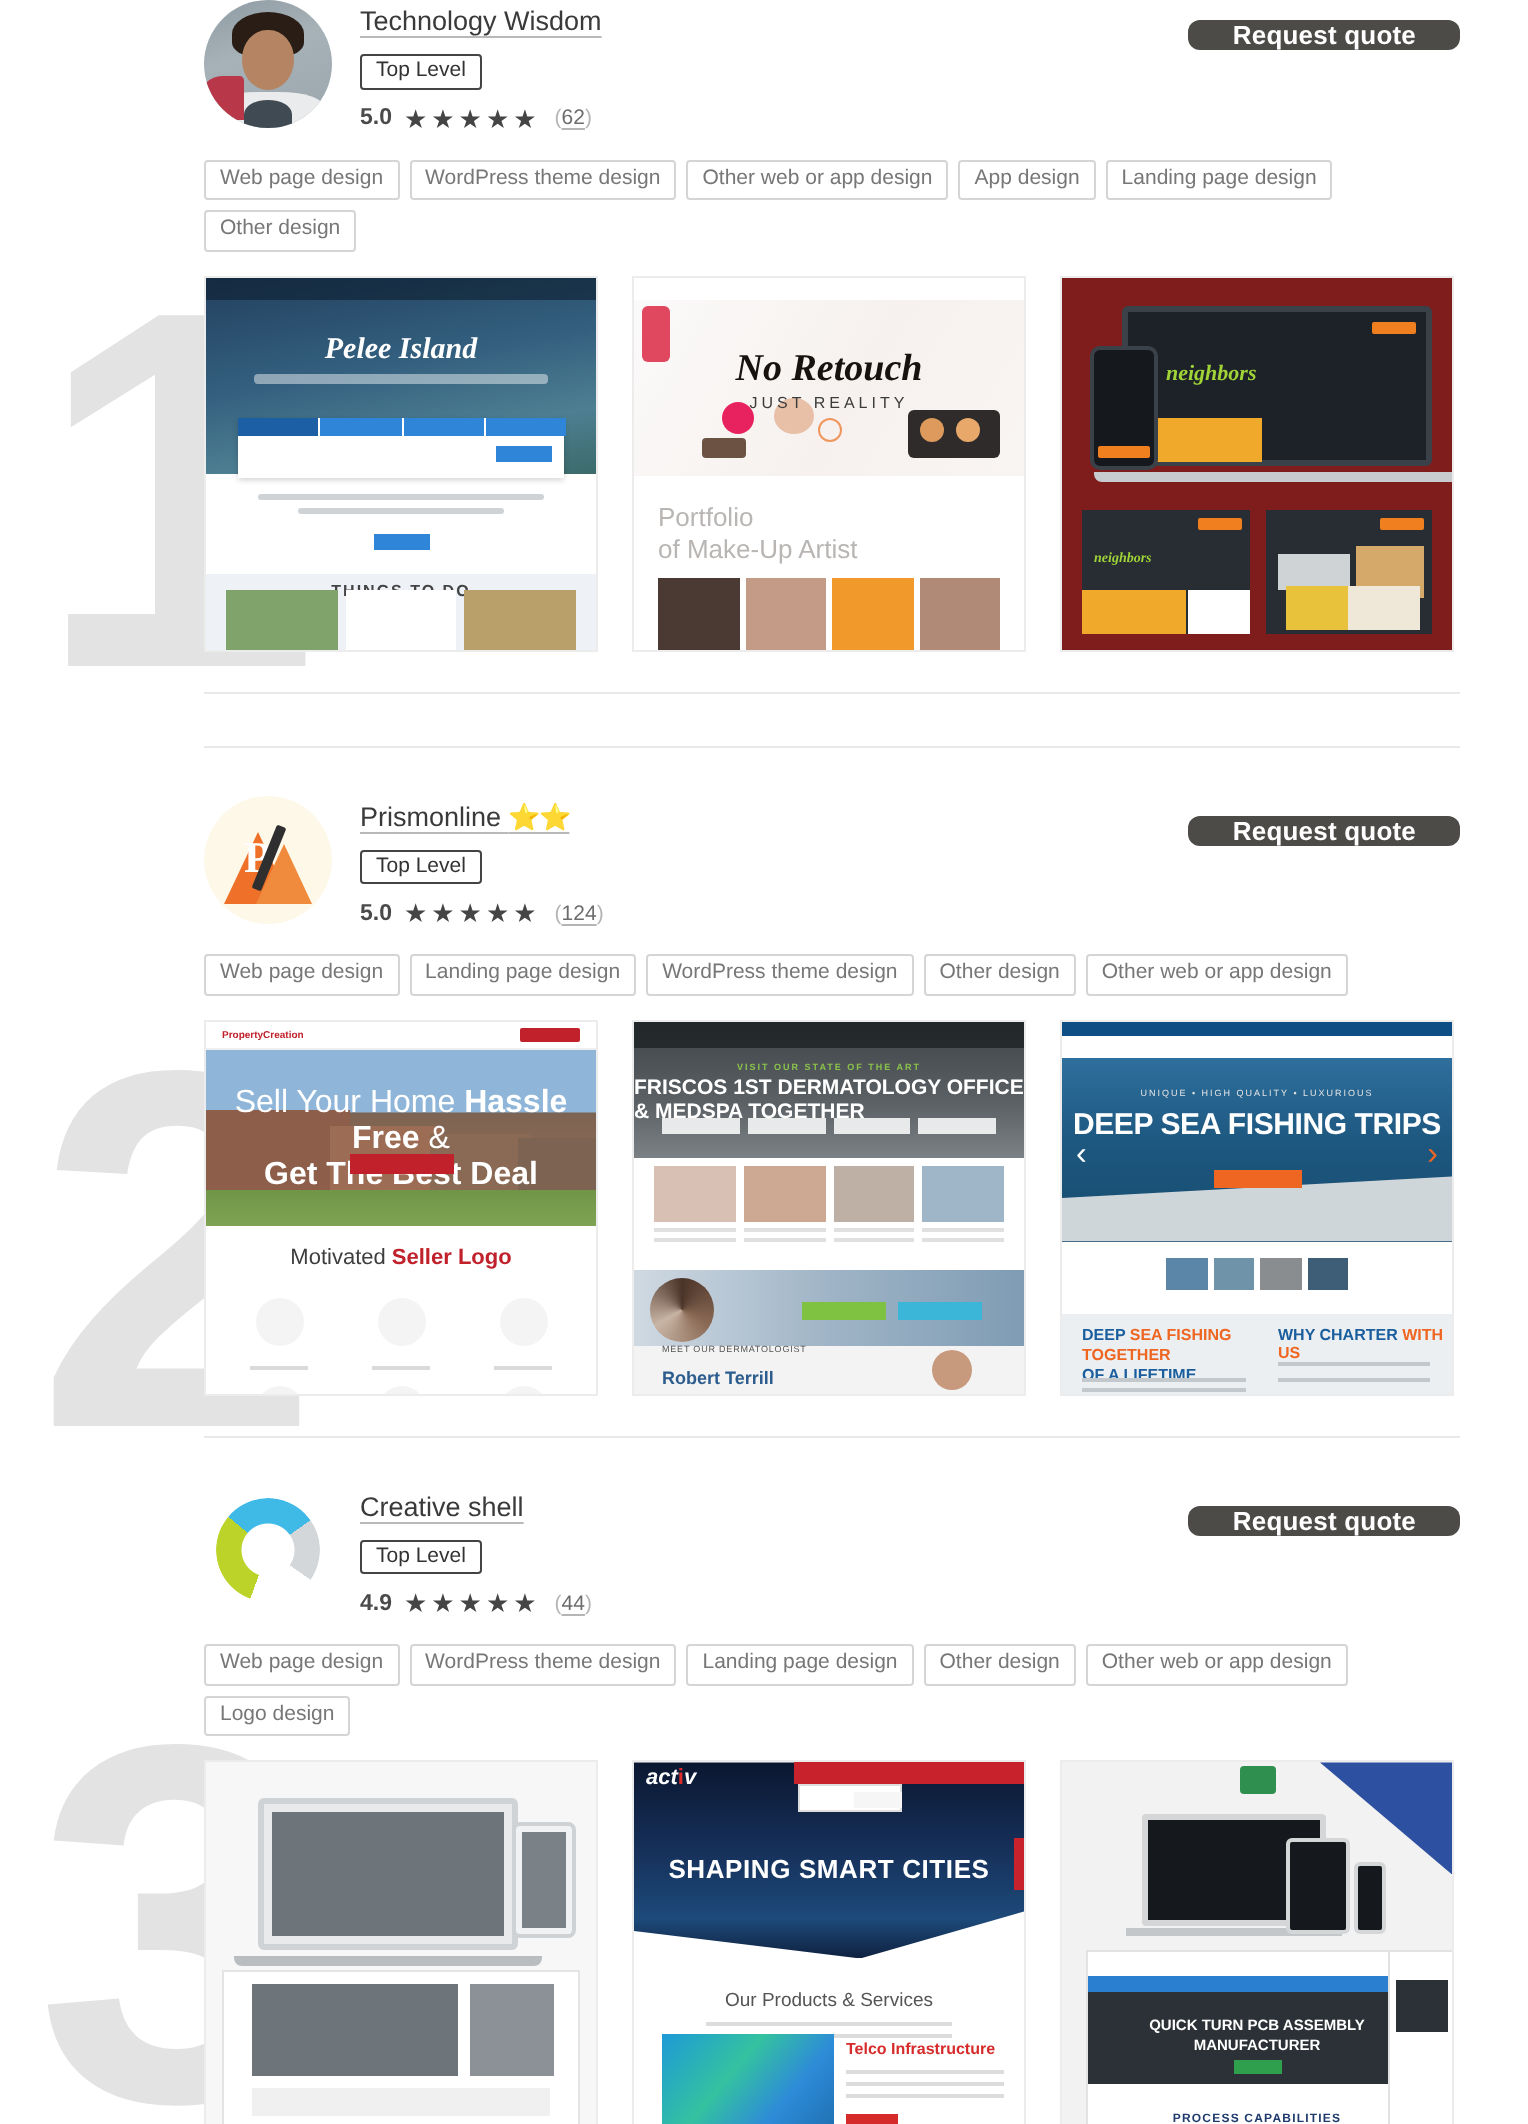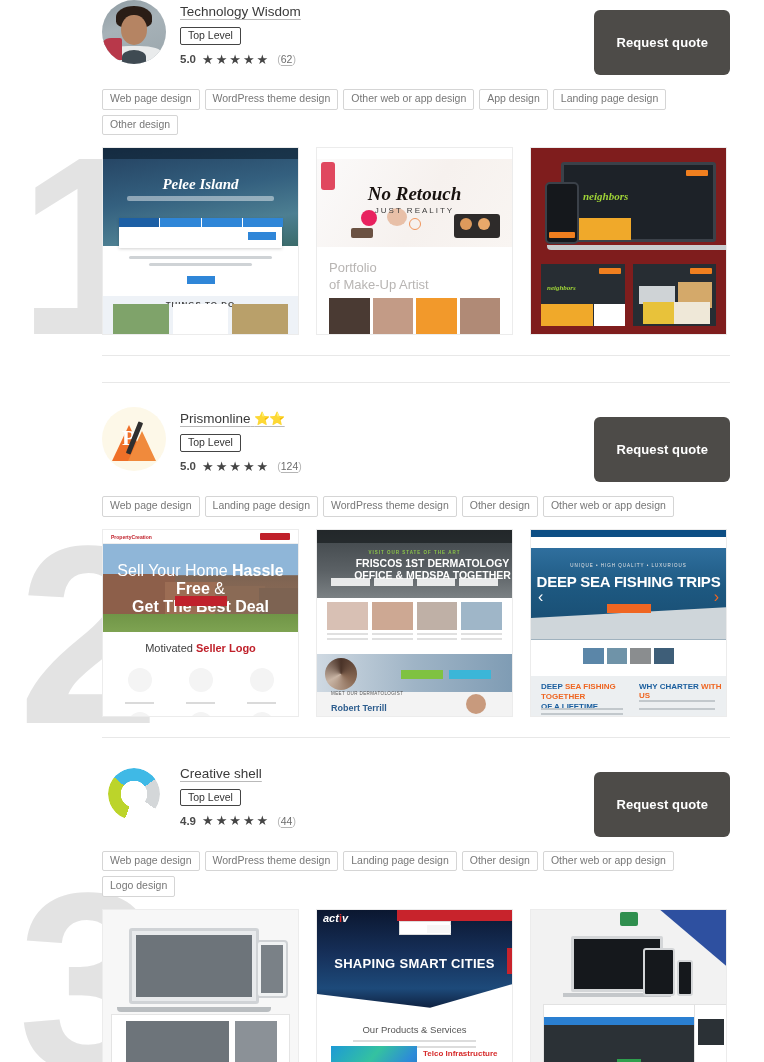--- a/index.html
+++ b/index.html
@@ -72,21 +72,21 @@
   .rating-row { display:flex; align-items:center; margin-top: 8px; }
   .rating-score { font-size: 11.5px; color:#4a4a4a; font-weight:700; }
   .stars { margin-left: 6px; color:#454545; font-size: 13px; letter-spacing: 2px; line-height:1; }
   .review-count { margin-left: 7px; font-size: 10.5px; color:#6d6d6d; }
   .review-count .paren { color:#b5b5b5; }
   .review-count .num { text-decoration: underline; text-decoration-color:#b5b5b5; text-underline-offset:2px; }
 
   .request-quote {
     flex: 0 0 auto; align-self: flex-start; margin-top: 10px;
     background: #4d4b48; color:#fff; border:none; border-radius:6px;
-    font-size: 13px; font-weight: 700; padding: 25px 22px;
+    font-size: 13px; font-weight: 700; padding: 0 22px;
     font-family: "Liberation Sans", sans-serif; cursor:pointer;
     letter-spacing: 0.1px;
   }
 
   .tags { display:flex; flex-wrap: wrap; gap: 5px; margin-top: 14px; position:relative; z-index:5;}
   .tag {
     border: 1px solid #d5d5d5; border-radius: 2px;
     font-size: 10.5px; color:#777; padding: 3px 7px 4px; line-height: 1.1;
     background:#fff; white-space: nowrap;
   }
@@ -168,21 +168,21 @@
   .t2a .icons { position:absolute; top:138px; left:8px; right:8px; display:grid; grid-template-columns:repeat(3,1fr); gap:4px; }
   .t2a .ic { height:40px; position:relative; }
   .t2a .circ { position:absolute; left:50%; margin-left:-12px; top:0; width:24px;height:24px;border-radius:50%;background:#f4f4f4;}
   .t2a .ln { position:absolute; left:14px; right:14px; bottom:4px; height:2px; background:#dadada;}
 
   
   .t2b { background:#fff; }
   .t2b .hero { position:absolute; top:0; left:0; right:0; height:68px; background:linear-gradient(180deg,#3e4448 0%,#5b6165 60%,#7b8184 100%);}
   .t2b .nav { position:absolute; top:0; left:0; right:0; height:13px; background:rgba(20,24,26,.65);}
   .t2b .grn { position:absolute; top:20px; left:0; right:0; text-align:center; font:700 4.5px "Liberation Sans",sans-serif; color:#8bc34a; letter-spacing:1px;}
-  .t2b .tt { position:absolute; top:27px; left:0; right:0; text-align:center; font:700 10.5px "Liberation Sans",sans-serif; color:#fff; line-height:1.2;margin-left:36px;}
+  .t2b .tt { position:absolute; top:27px; left:0; right:0; text-align:left; font:700 10.5px "Liberation Sans",sans-serif; color:#fff; line-height:1.2;}
   .t2b .btns { position:absolute; top:48px; left:14px; right:14px; display:flex; gap:4px;}
   .t2b .btns div { flex:1; height:8px; background:rgba(255,255,255,.85); }
   .t2b .cards { position:absolute; top:72px; left:10px; right:10px; display:flex; gap:4px; }
   .t2b .cards > div { flex:1; }
   .t2b .cimg { height:28px; background:#c9a9a0; }
   .t2b .cline { height:2px; background:#e0e0e0; margin-top:3px;}
   .t2b .band { position:absolute; top:124px; left:0; right:0; height:40px; background:linear-gradient(90deg,#cfd9e2 0%,#9fb4c6 50%,#7f9cb4 100%);}
   .t2b .swirl { position:absolute; top:128px; left:8px; width:32px; height:32px; border-radius:50%; background:conic-gradient(#4a3328,#8a6a55,#c9b5a5,#4a3328);}
   .t2b .gbtn { position:absolute; top:140px; left:84px; width:42px;height:9px;background:#7fc241;}
   .t2b .bbtn { position:absolute; top:140px; left:132px; width:42px;height:9px;background:#3bb6d8;}
@@ -614,20 +614,21 @@
           <div class="inner t3c">
             <div class="blue"></div>
             <div class="logo"></div>
             <div class="lap"></div>
               <div class="lbase"></div>
             <div class="tab"></div>
               <div class="ph"></div>
             <div class="bottom">
               <div class="bnav"></div>
               <div class="bhero"></div>
+              <div class="bt">QUICK TURN PCB ASSEMBLY MANUFACTURER</div>
               <div class="gbtn"></div>
               <div class="proc">PROCESS CAPABILITIES</div>
             </div>
             <div class="side">
                 <div class="sidescr"></div>
               </div>
           </div>
         </div>
       </div>
     </div>

